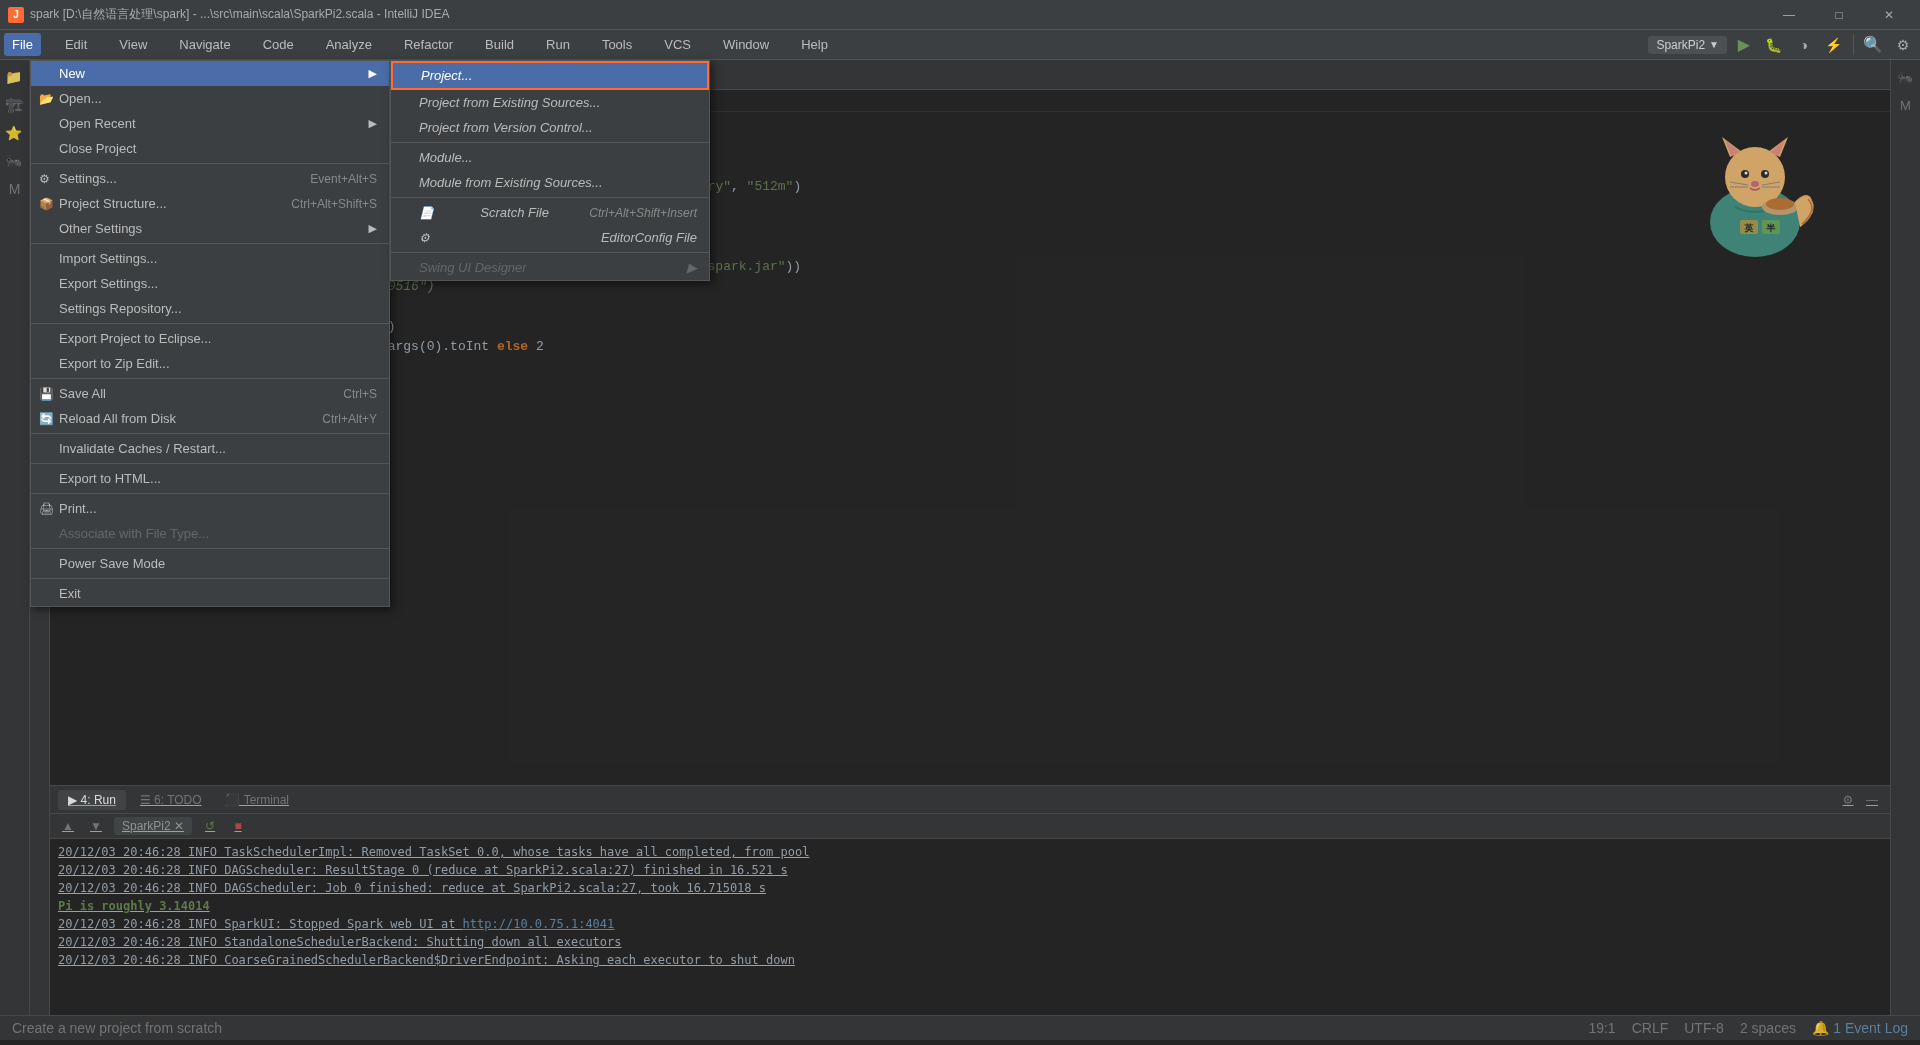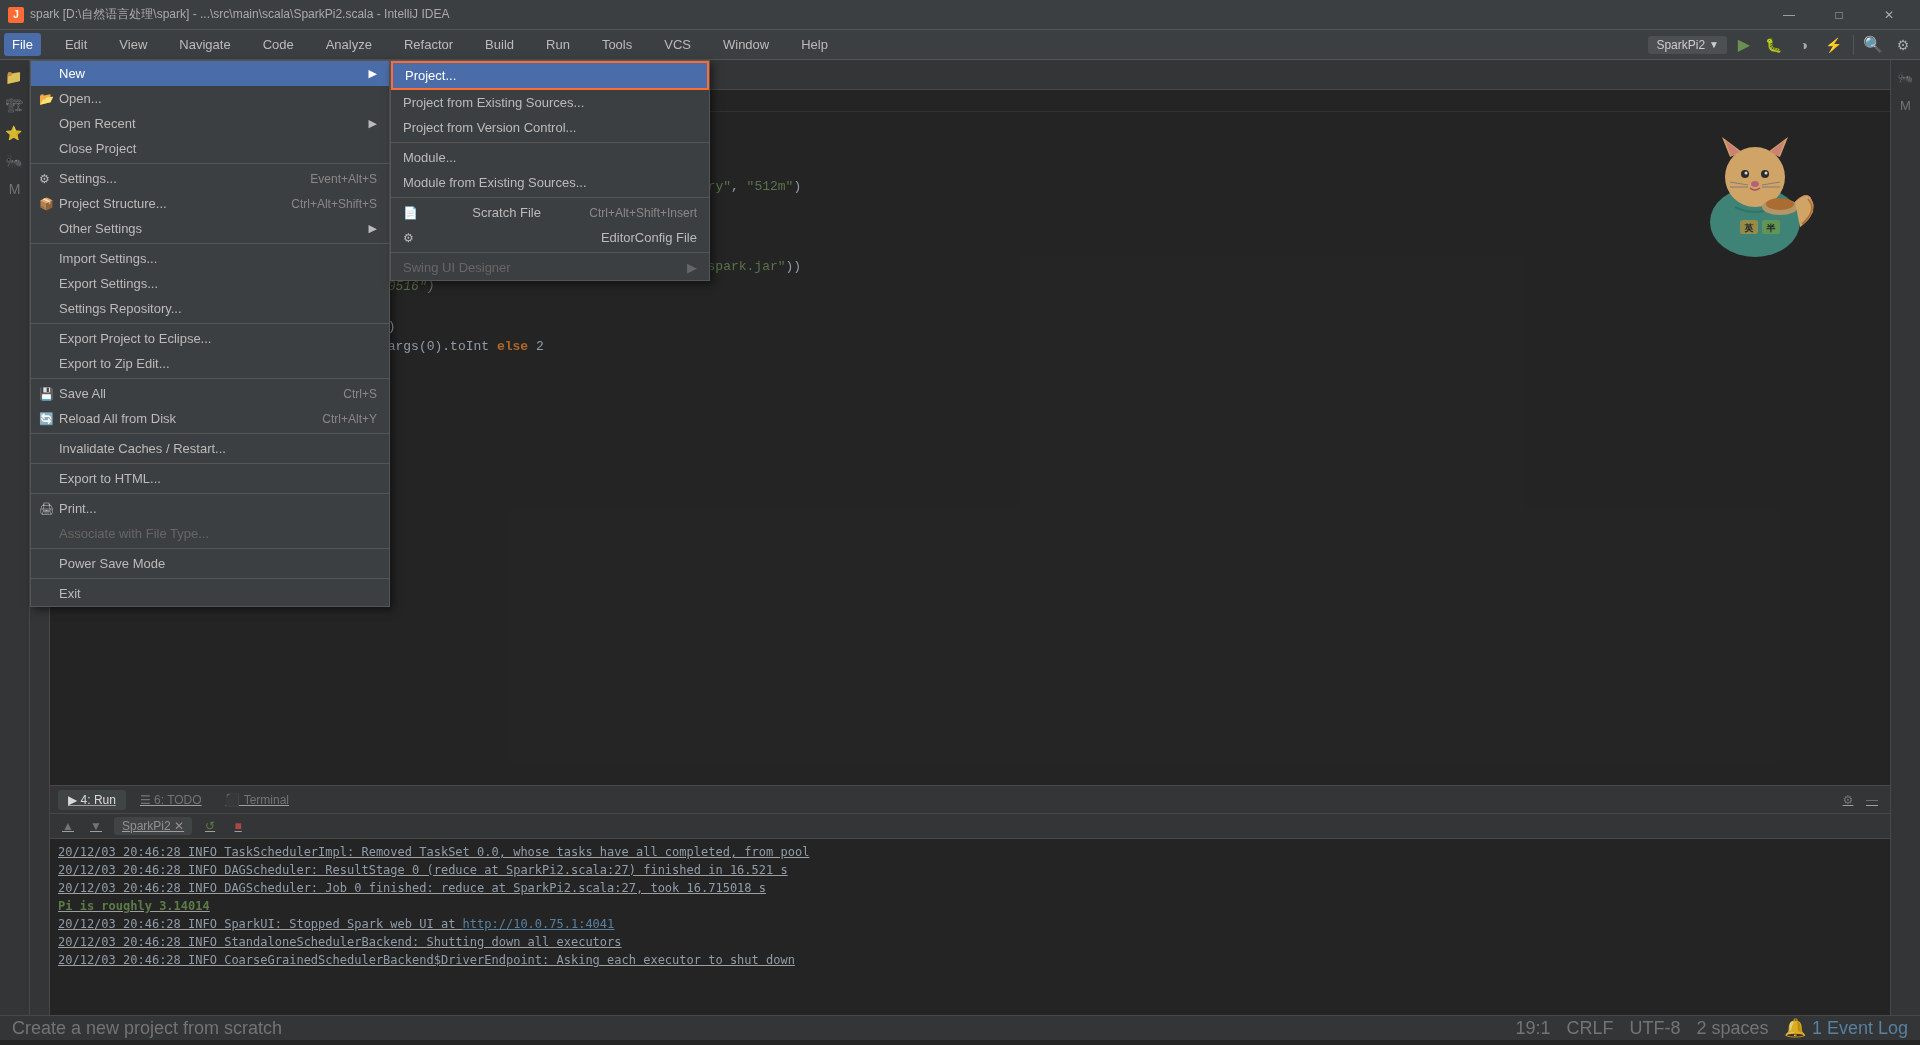--- a/index.html
+++ b/index.html
@@ -183,24 +183,25 @@
       background: #3c3f41;
       border: 1px solid #555;
       min-width: 320px;
       z-index: 101;
       box-shadow: 3px 3px 8px rgba(0,0,0,0.5);
     }
     .submenu-item {
       display: flex;
       align-items: center;
       justify-content: space-between;
-      padding: 5px 12px 5px 12px;
+      padding: 5px 12px 5px 28px;
       cursor: pointer;
       color: #bbb;
       font-size: 13px;
+      font-style: italic;
     }
     .submenu-item.active-sub {
       background: #4a6ca8;
       color: white;
       border: 2px solid #ff6b35;
     }
     .submenu-item .shortcut { color: #888; font-size: 12px; }
     .submenu-item .item-icon { margin-right: 6px; font-size: 12px; }
 
     
@@ -323,21 +324,21 @@
 
     
     #status-bar {
       height: 25px;
       background: #3c3f41;
       border-top: 1px solid #555;
       display: flex;
       align-items: center;
       justify-content: space-between;
       padding: 0 12px;
-      font-size: 18px;
+      font-size: 14px;
       color: #888;
       gap: 16px;
     }
     #status-left { display: flex; align-items: center; gap: 8px; }
     #status-right { display: flex; align-items: center; gap: 16px; }
 
     
     #right-panel {
       width: 30px;
       background: #3c3f41;

